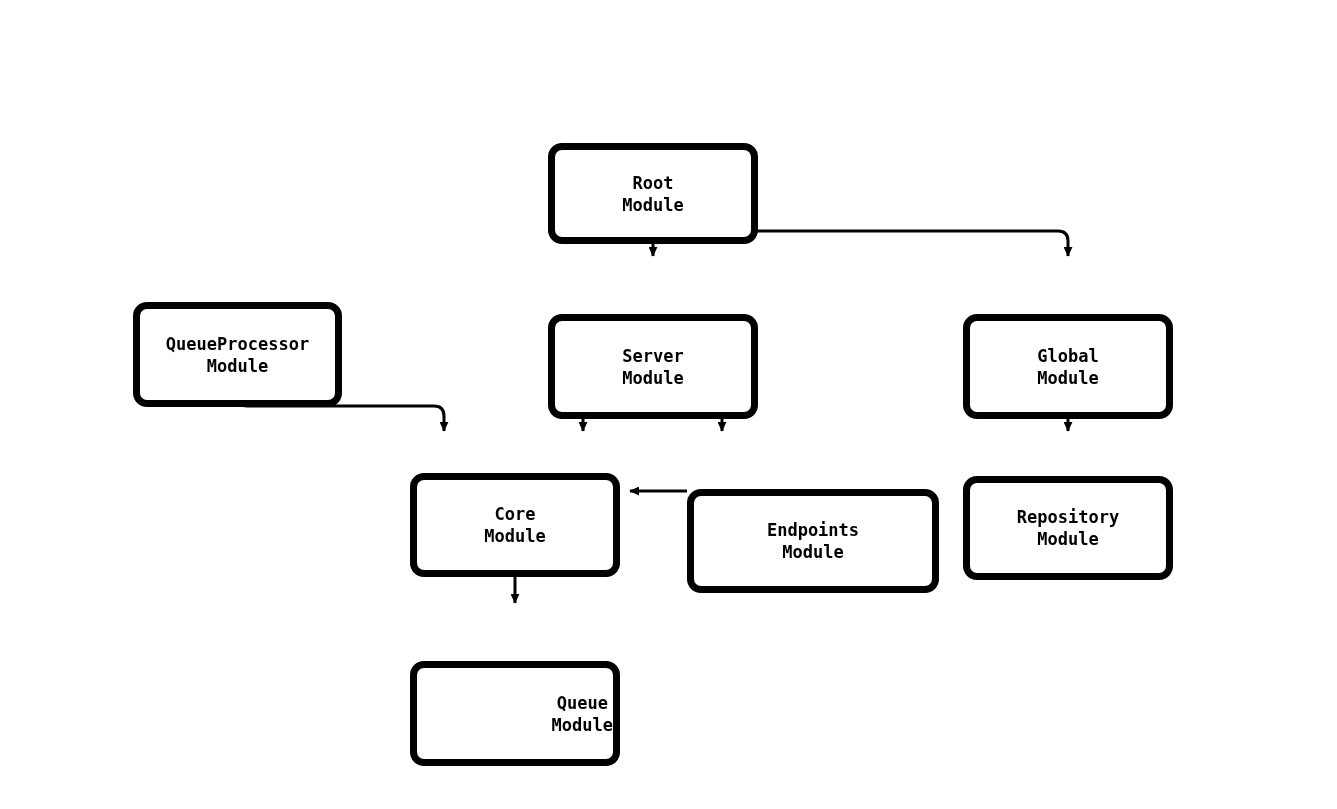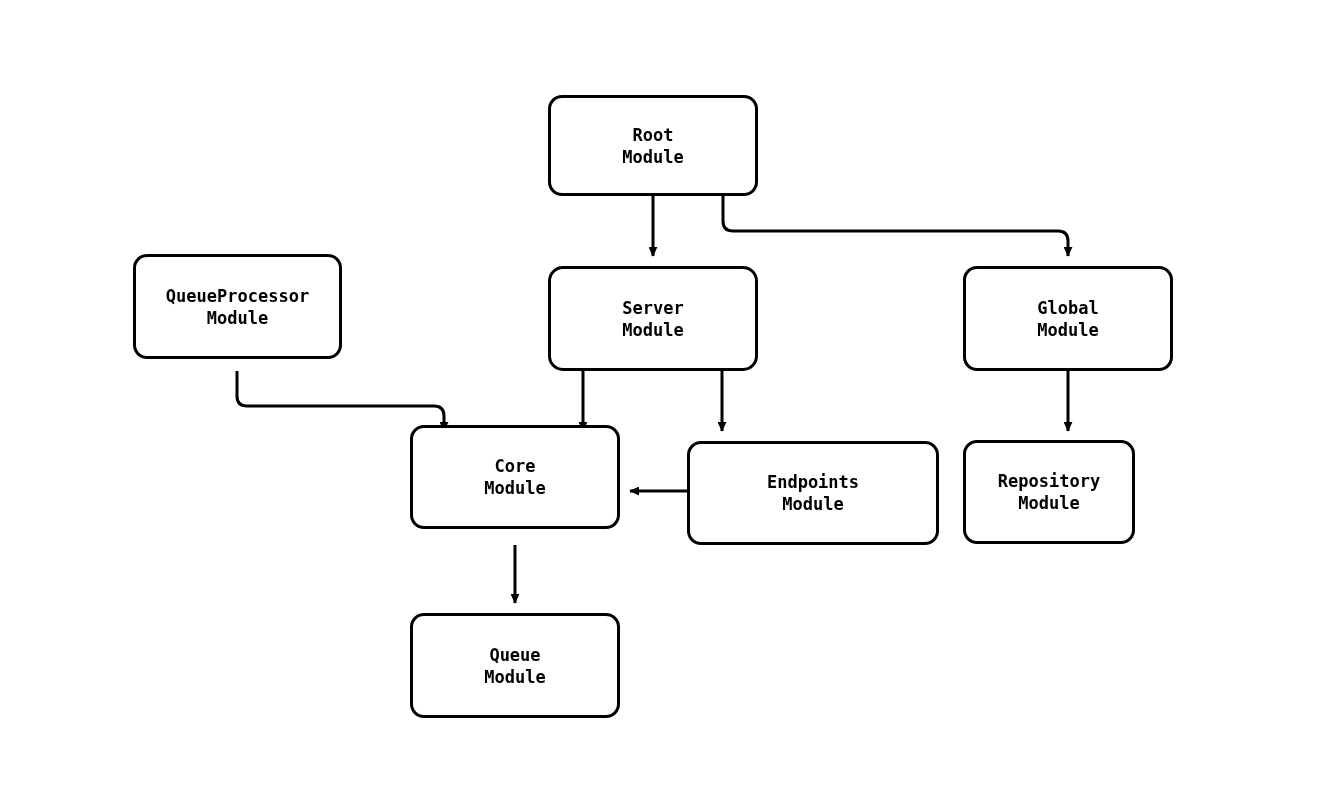--- a/index.html
+++ b/index.html
@@ -21,26 +21,27 @@
     left: 0;
     top: 0;
     width: 1337px;
     height: 809px;
     pointer-events: none;
   }
   .node {
     position: absolute;
     box-sizing: border-box;
     background: #ffffff;
-    border: 3px solid #000000;
+    border: 7px solid #000000;
     border-radius: 14px;
     display: flex;
     align-items: center;
     justify-content: center;
     z-index: 2;
+    margin-top: 48px;
   }
   .node-label {
     font-family: "DejaVu Sans Mono", "Liberation Mono", monospace;
     font-size: 17px;
     font-weight: bold;
     line-height: 22px;
     color: #000000;
     text-align: center;
     white-space: pre;
     letter-spacing: 0px;
@@ -73,43 +74,43 @@
   <div class="node" style="left: 548px; top: 95px; width: 210px; height: 101px; border-color: rgb(0, 0, 0);">
     <span class="node-label">Root
 Module</span>
   </div>
 
   <div class="node" style="left: 133px; top: 254px; width: 209px; height: 105px; border-color: rgb(0, 0, 0);">
     <span class="node-label">QueueProcessor
 Module</span>
   </div>
 
-  <div class="node" style="left: 548px; top: 266px; width: 210px; height: 105px; border-color: rgb(0, 0, 0); border-radius: 15px;">
+  <div class="node" style="left: 548px; top: 266px; width: 210px; height: 105px; border-color: rgb(0, 0, 0);">
     <span class="node-label">Server
 Module</span>
   </div>
 
   <div class="node" style="left: 963px; top: 266px; width: 210px; height: 105px; border-color: rgb(0, 0, 0);">
     <span class="node-label">Global
 Module</span>
   </div>
 
   <div class="node" style="left: 410px; top: 425px; width: 210px; height: 104px; border-color: rgb(0, 0, 0);">
     <span class="node-label">Core
 Module</span>
   </div>
 
   <div class="node" style="left: 687px; top: 441px; width: 252px; height: 104px; border-color: rgb(0, 0, 0);">
     <span class="node-label">Endpoints
 Module</span>
   </div>
 
-  <div class="node" style="left: 963px; top: 440px; width: 172px; height: 104px; border-color: rgb(0, 0, 0);">
+  <div class="node" style="left: 963px; top: 428px; width: 210px; height: 104px; border-color: rgb(0, 0, 0);">
     <span class="node-label">Repository
 Module</span>
   </div>
 
-  <div class="node" style="left: 410px; top: 613px; width: 210px; height: 105px; border-color: rgb(0, 0, 0);">
+  <div class="node" style="left: 410px; top: 613px; width: 210px; height: 105px; border-color: rgb(0, 0, 0); justify-content: flex-end;">
     <span class="node-label">Queue
 Module</span>
   </div>
 
 </div>
 
 </body></html>

